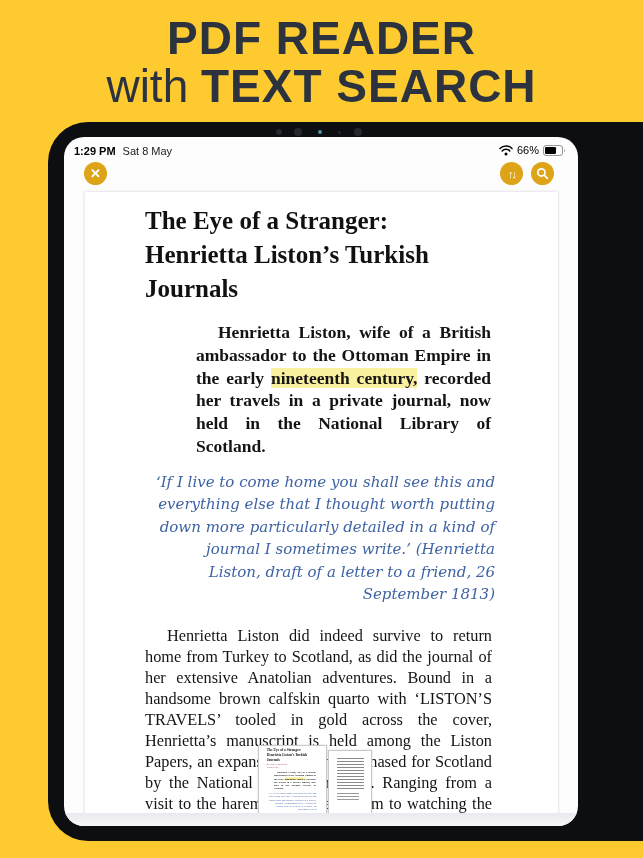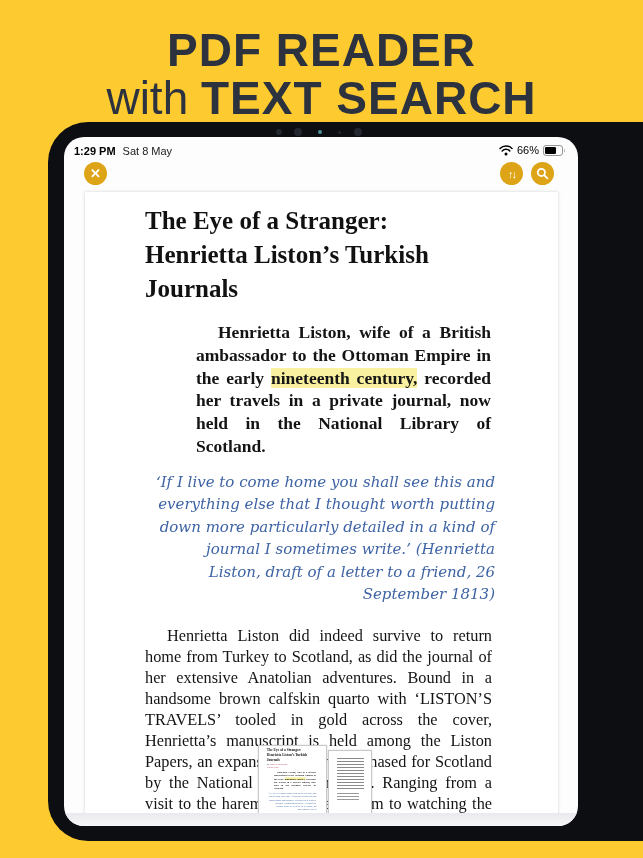--- a/index.html
+++ b/index.html
@@ -2,21 +2,21 @@
 <html><head>
 <meta charset="utf-8">
 <style>
   html,body{margin:0;padding:0;}
   body{
     width:643px;height:858px;position:relative;overflow:hidden;
     background:#FDCA30;
     font-family:"Liberation Sans", sans-serif;
   }
   
-  .banner{position:absolute;top:12px;left:0;width:643px;height:94px;text-align:center;color:#2C333F;}
+  .banner{position:absolute;top:0;left:0;width:643px;height:94px;text-align:center;color:#2C333F;}
   .banner-line1{margin-top:14px;font-size:46px;font-weight:800;letter-spacing:1px;line-height:1.05;}
   .banner-line2{font-size:46px;font-weight:800;letter-spacing:1px;line-height:1.05;}
   .banner-line2 .light{font-weight:400;letter-spacing:0;}
   
   .ipad{position:absolute;left:48px;top:122px;width:638px;height:719px;background:#0D0E12;border-radius:40px;}
   .side-button{position:absolute;right:-4px;top:44px;width:5px;height:24px;background:#D4D4D9;border-radius:3px;}
   .cam-dot{position:absolute;border-radius:50%;background:#23272f;}
   .cam-dot.d1{left:228px;top:7px;width:6px;height:6px;}
   .cam-dot.d2{left:246px;top:6px;width:8px;height:8px;}
   .cam-dot.d3{left:270px;top:8px;width:4px;height:4px;background:#4E8E9C;}

